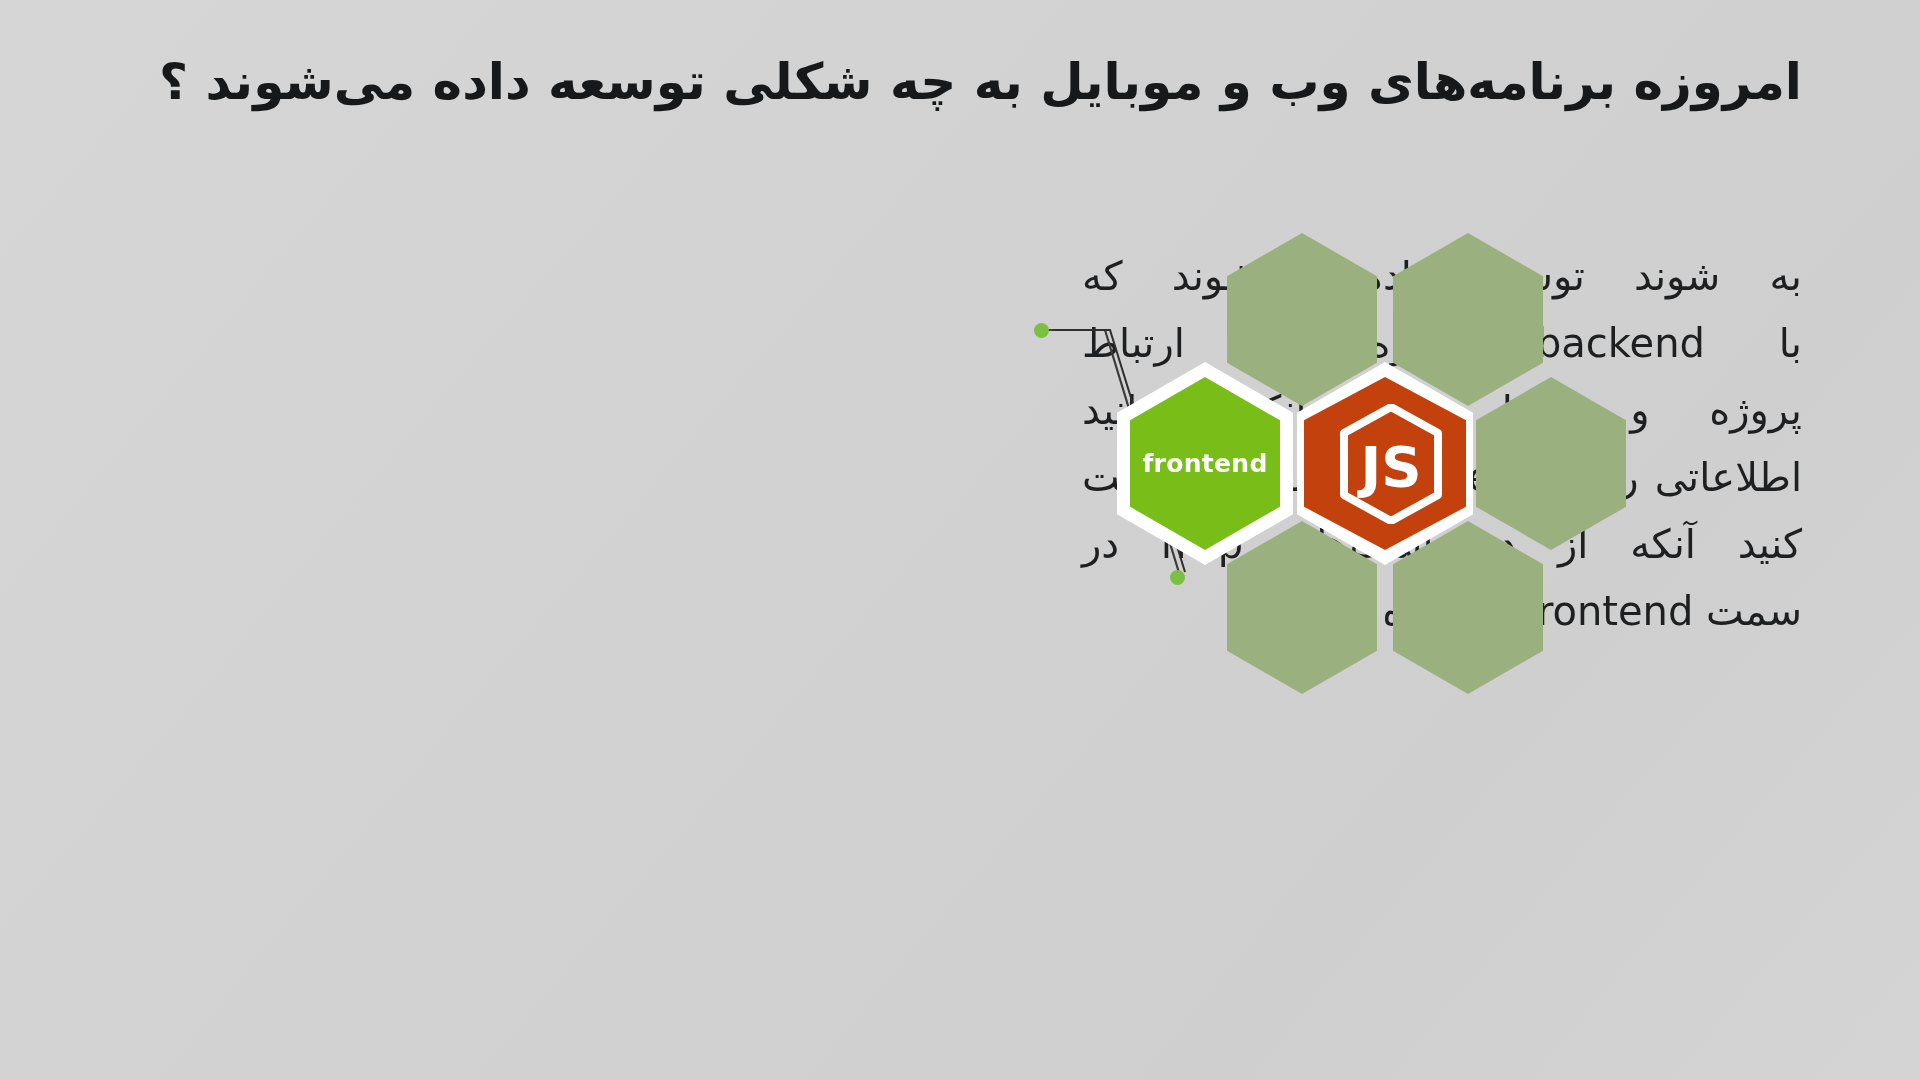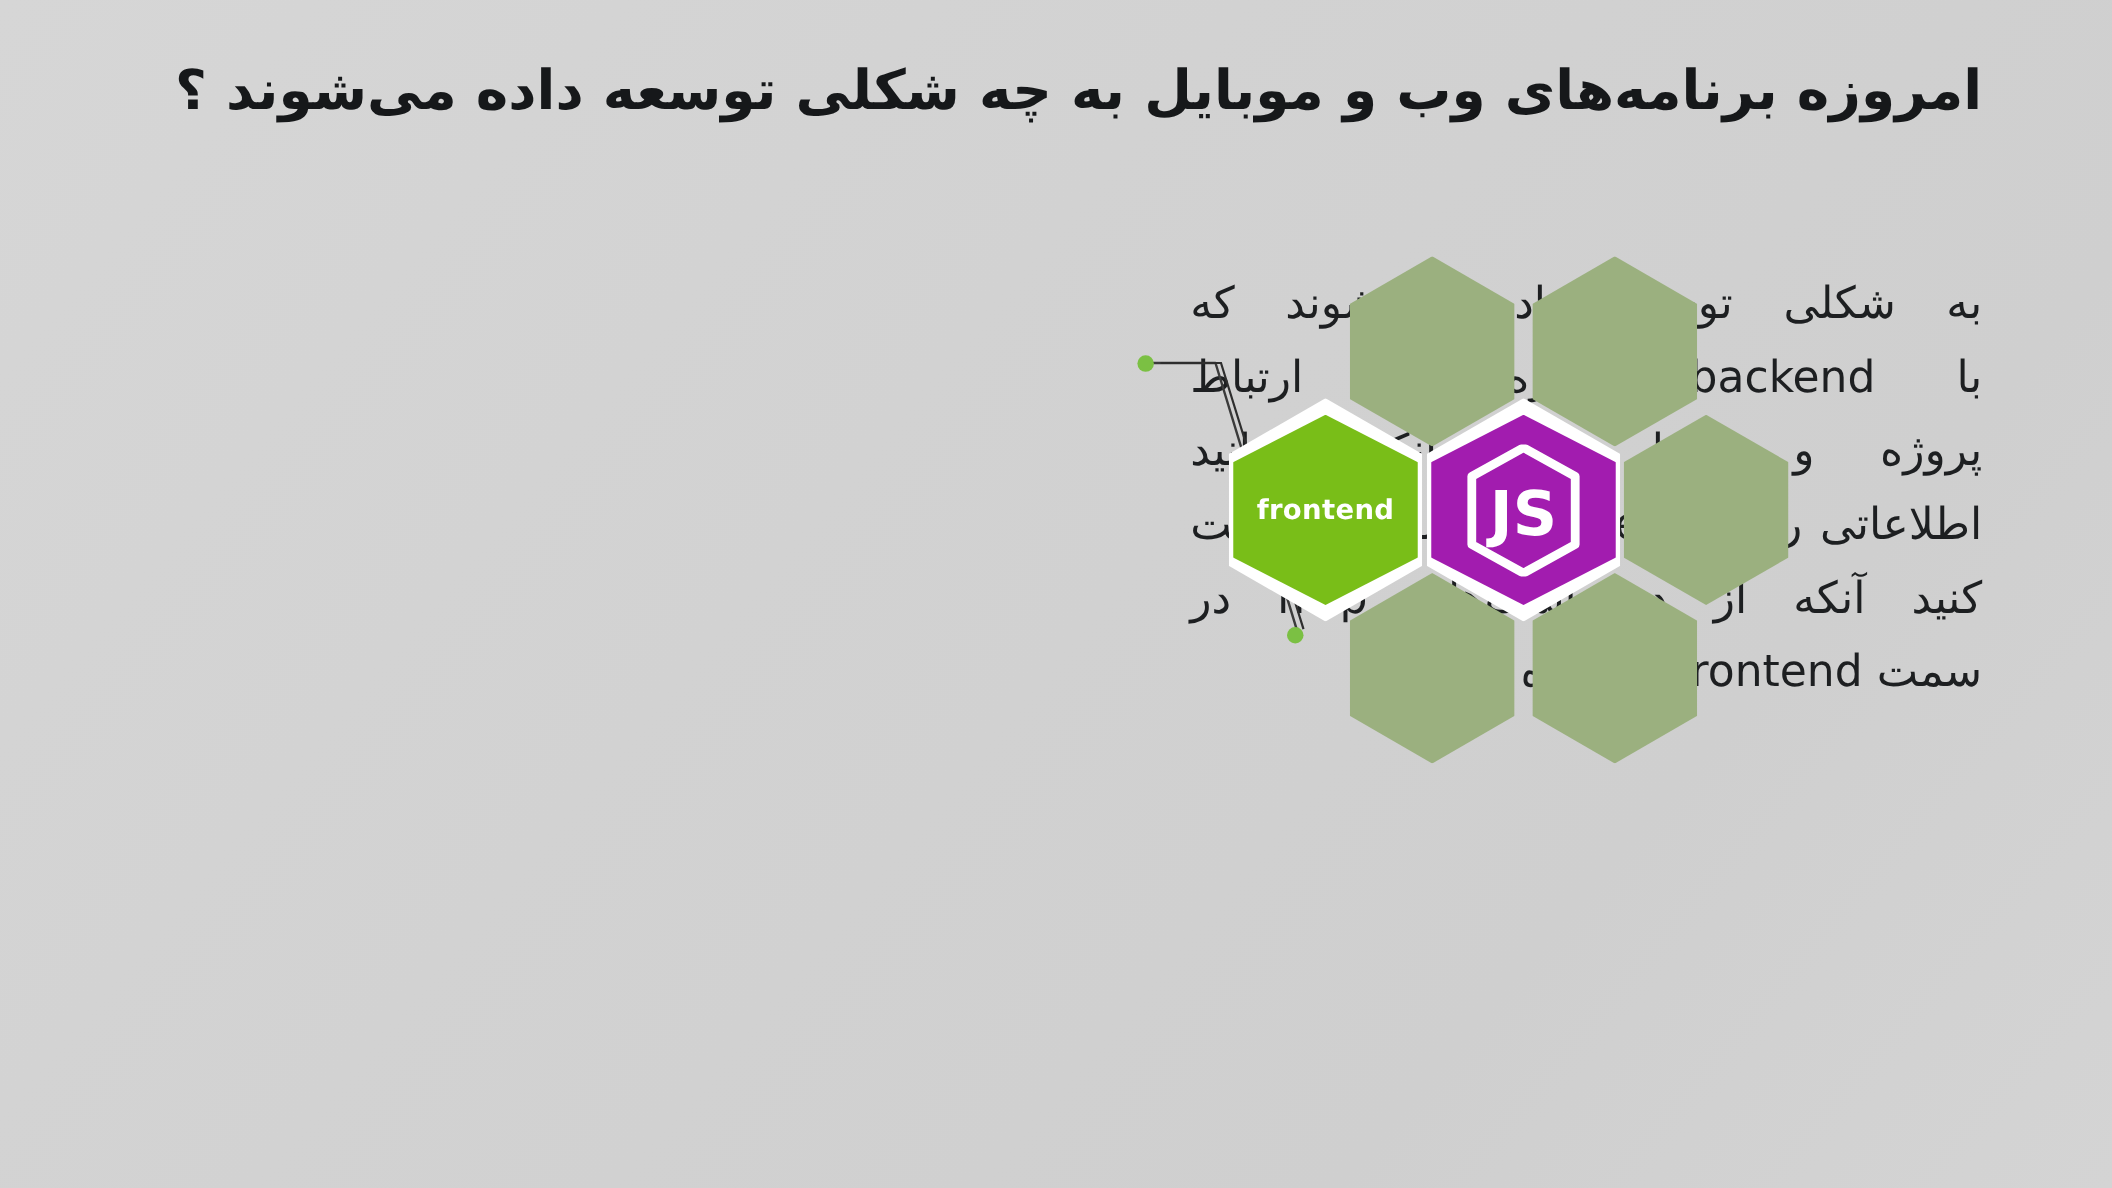--- a/index.html
+++ b/index.html
@@ -59,26 +59,26 @@
     width:150px;height:173px;
     clip-path:polygon(50% 0%,100% 25%,100% 75%,50% 100%,0% 75%,0% 25%);
     background:#9bb07f;
   }
   .hex.ring{
     width:176px;height:203px;
     background:#ffffff;
     display:flex;align-items:center;justify-content:center;
   }
   .hex.ring .inner{
-    width:168px;height:173px;
+    width:150px;height:173px;
     clip-path:polygon(50% 0%,100% 25%,100% 75%,50% 100%,0% 75%,0% 25%);
     display:flex;align-items:center;justify-content:center;
   }
   .hex-frontend-inner{background:#79be18;}
-  .hex-node-inner{background:#a21caf;}
+  .hex-node-inner{background:#c2410c;padding-left:12px;}
   .hex-label{
     color:#ffffff;
     font-size:25px;
     font-weight:bold;
     letter-spacing:0.3px;
     font-family:"DejaVu Sans","Liberation Sans",sans-serif;
   }
   
   .js-mark{position:relative;width:104px;height:120px;}
   .js-mark svg{display:block;}
@@ -108,21 +108,21 @@
 <body>
 
 <div id="slide">
 
   <div id="title">امروزه برنامه‌های وب و موبایل به چه شکلی توسعه داده می‌شوند ؟</div>
 
   <div id="body-text">
     <div class="ln">
       <span class="just">
           <span>به</span>
-          <span>شکلی</span>
+          <span>شوند</span>
           <span>توسعه</span>
           <span>داده</span>
           <span>می‌شوند</span>
           <span>که</span>
         </span>
     </div>
     <div class="ln">
       <span class="just">
           <span>با</span>
           <span>backend</span>

